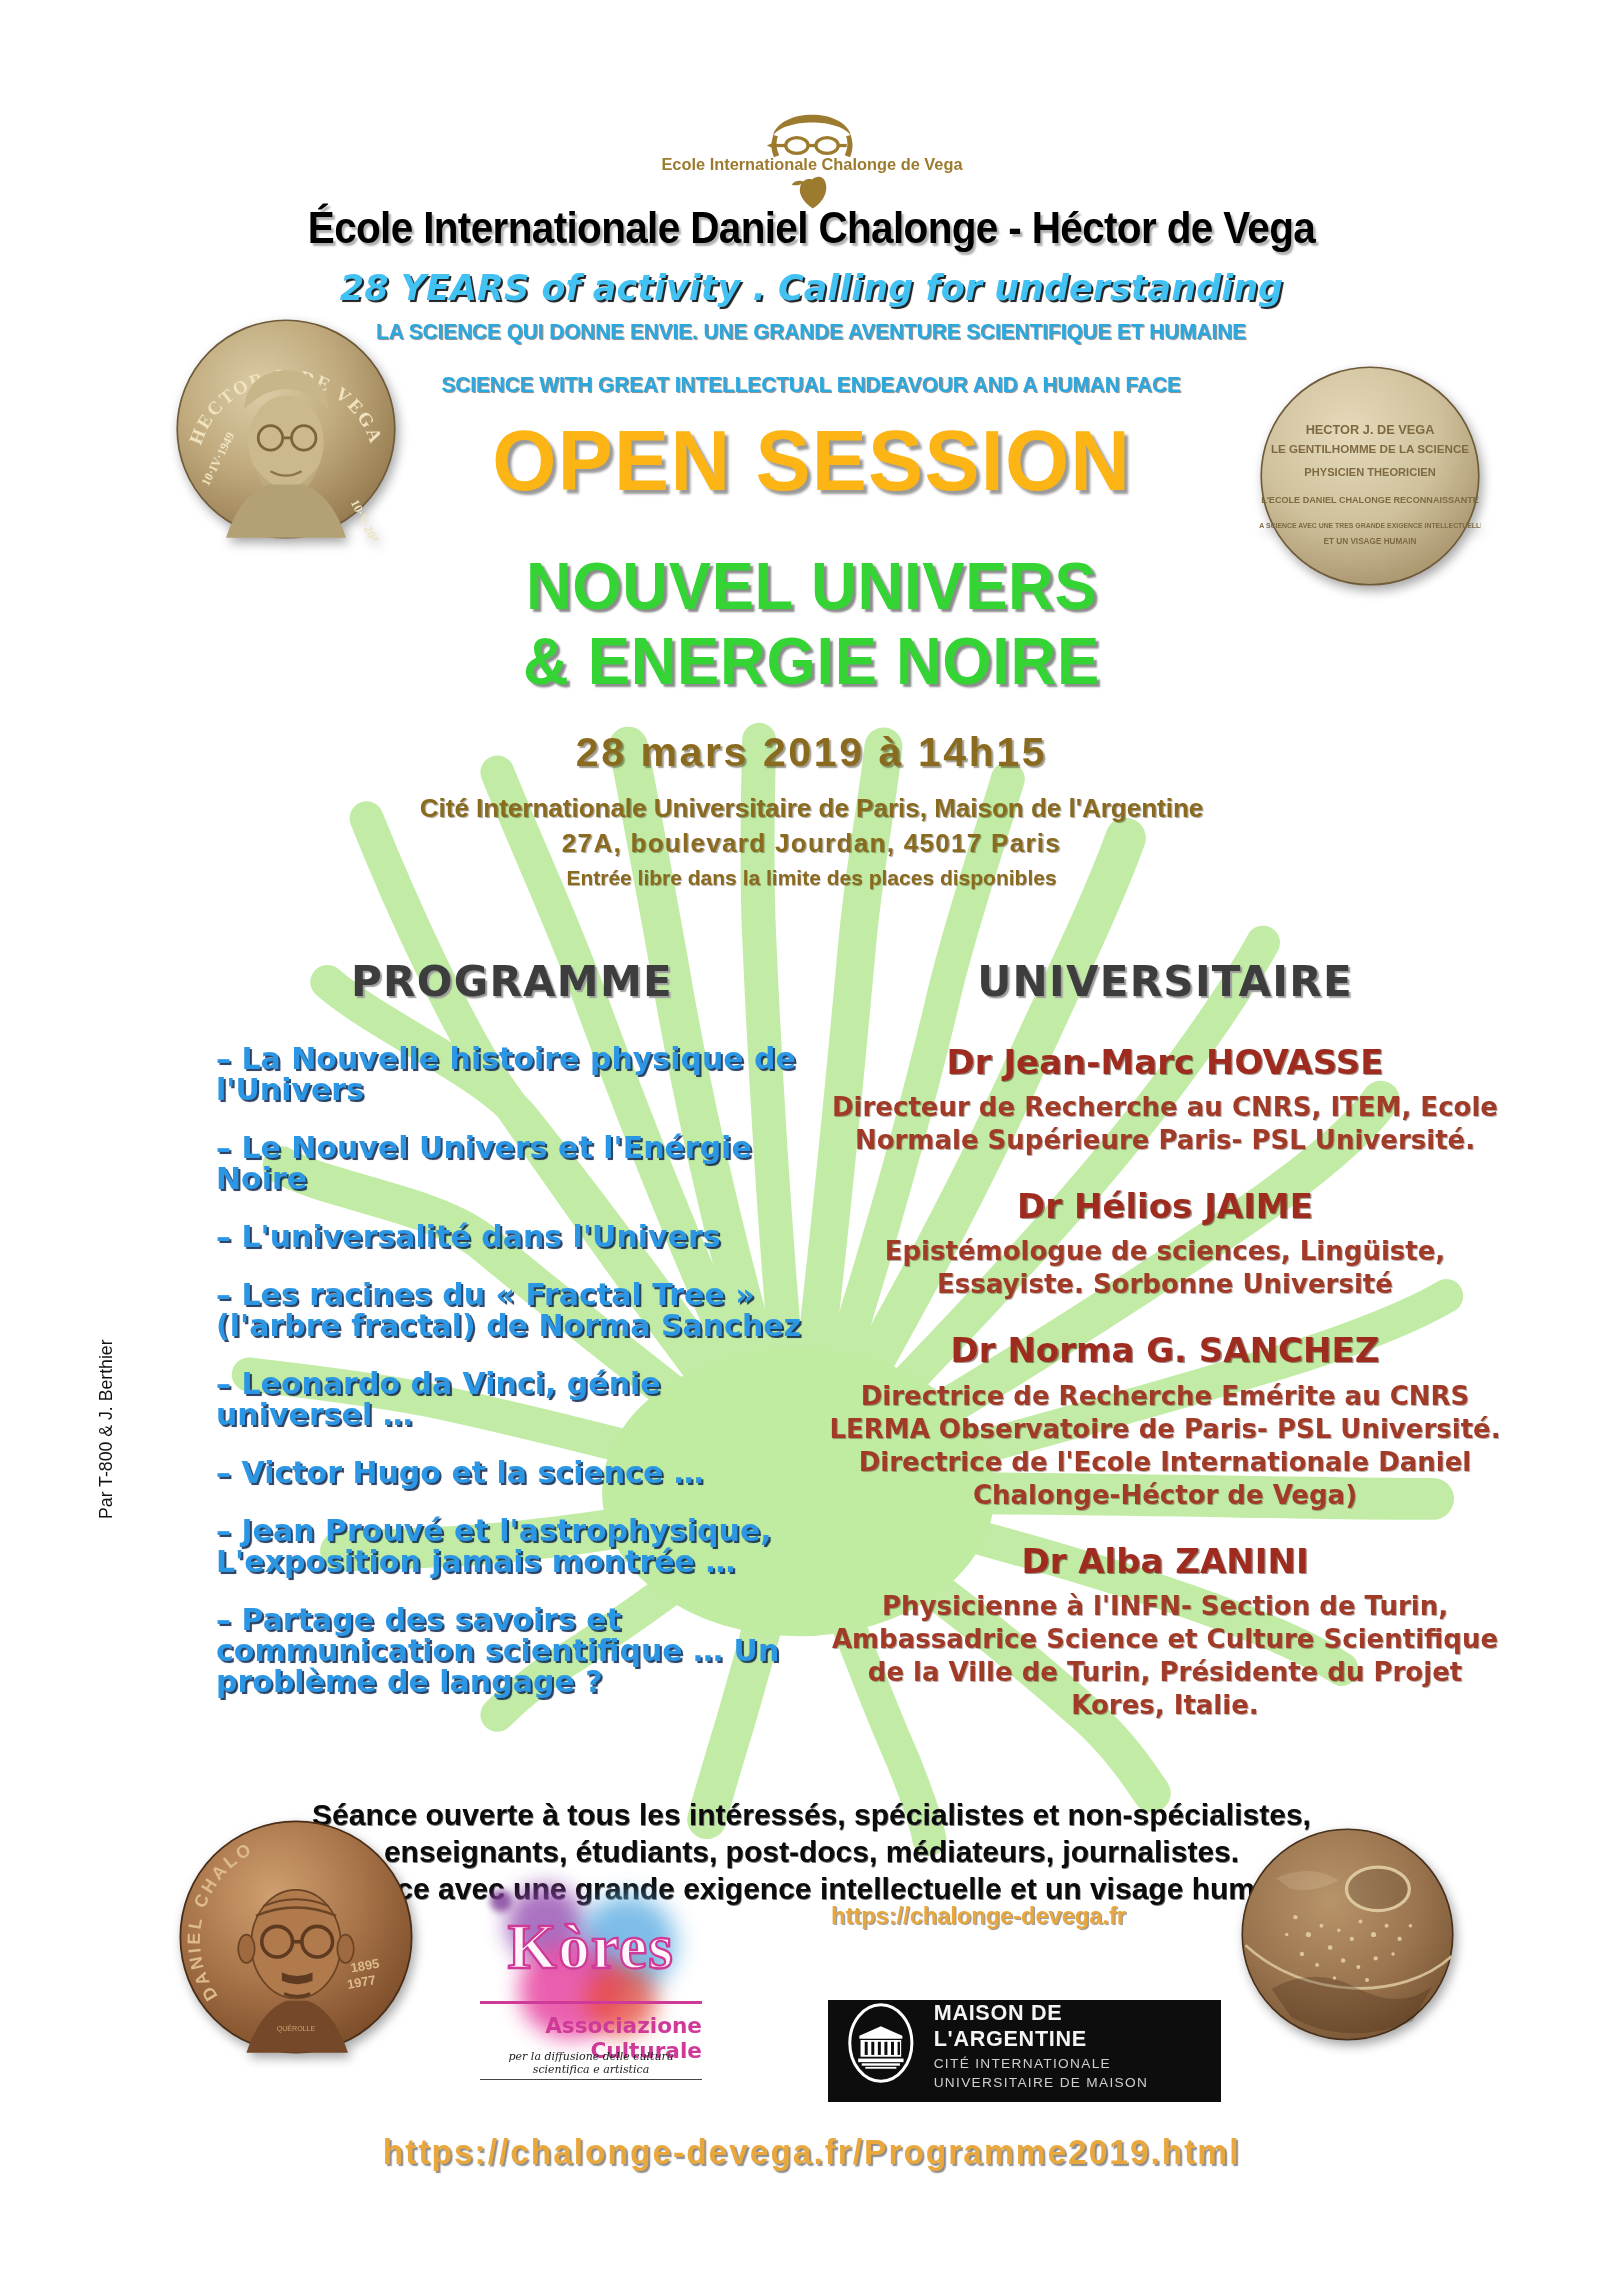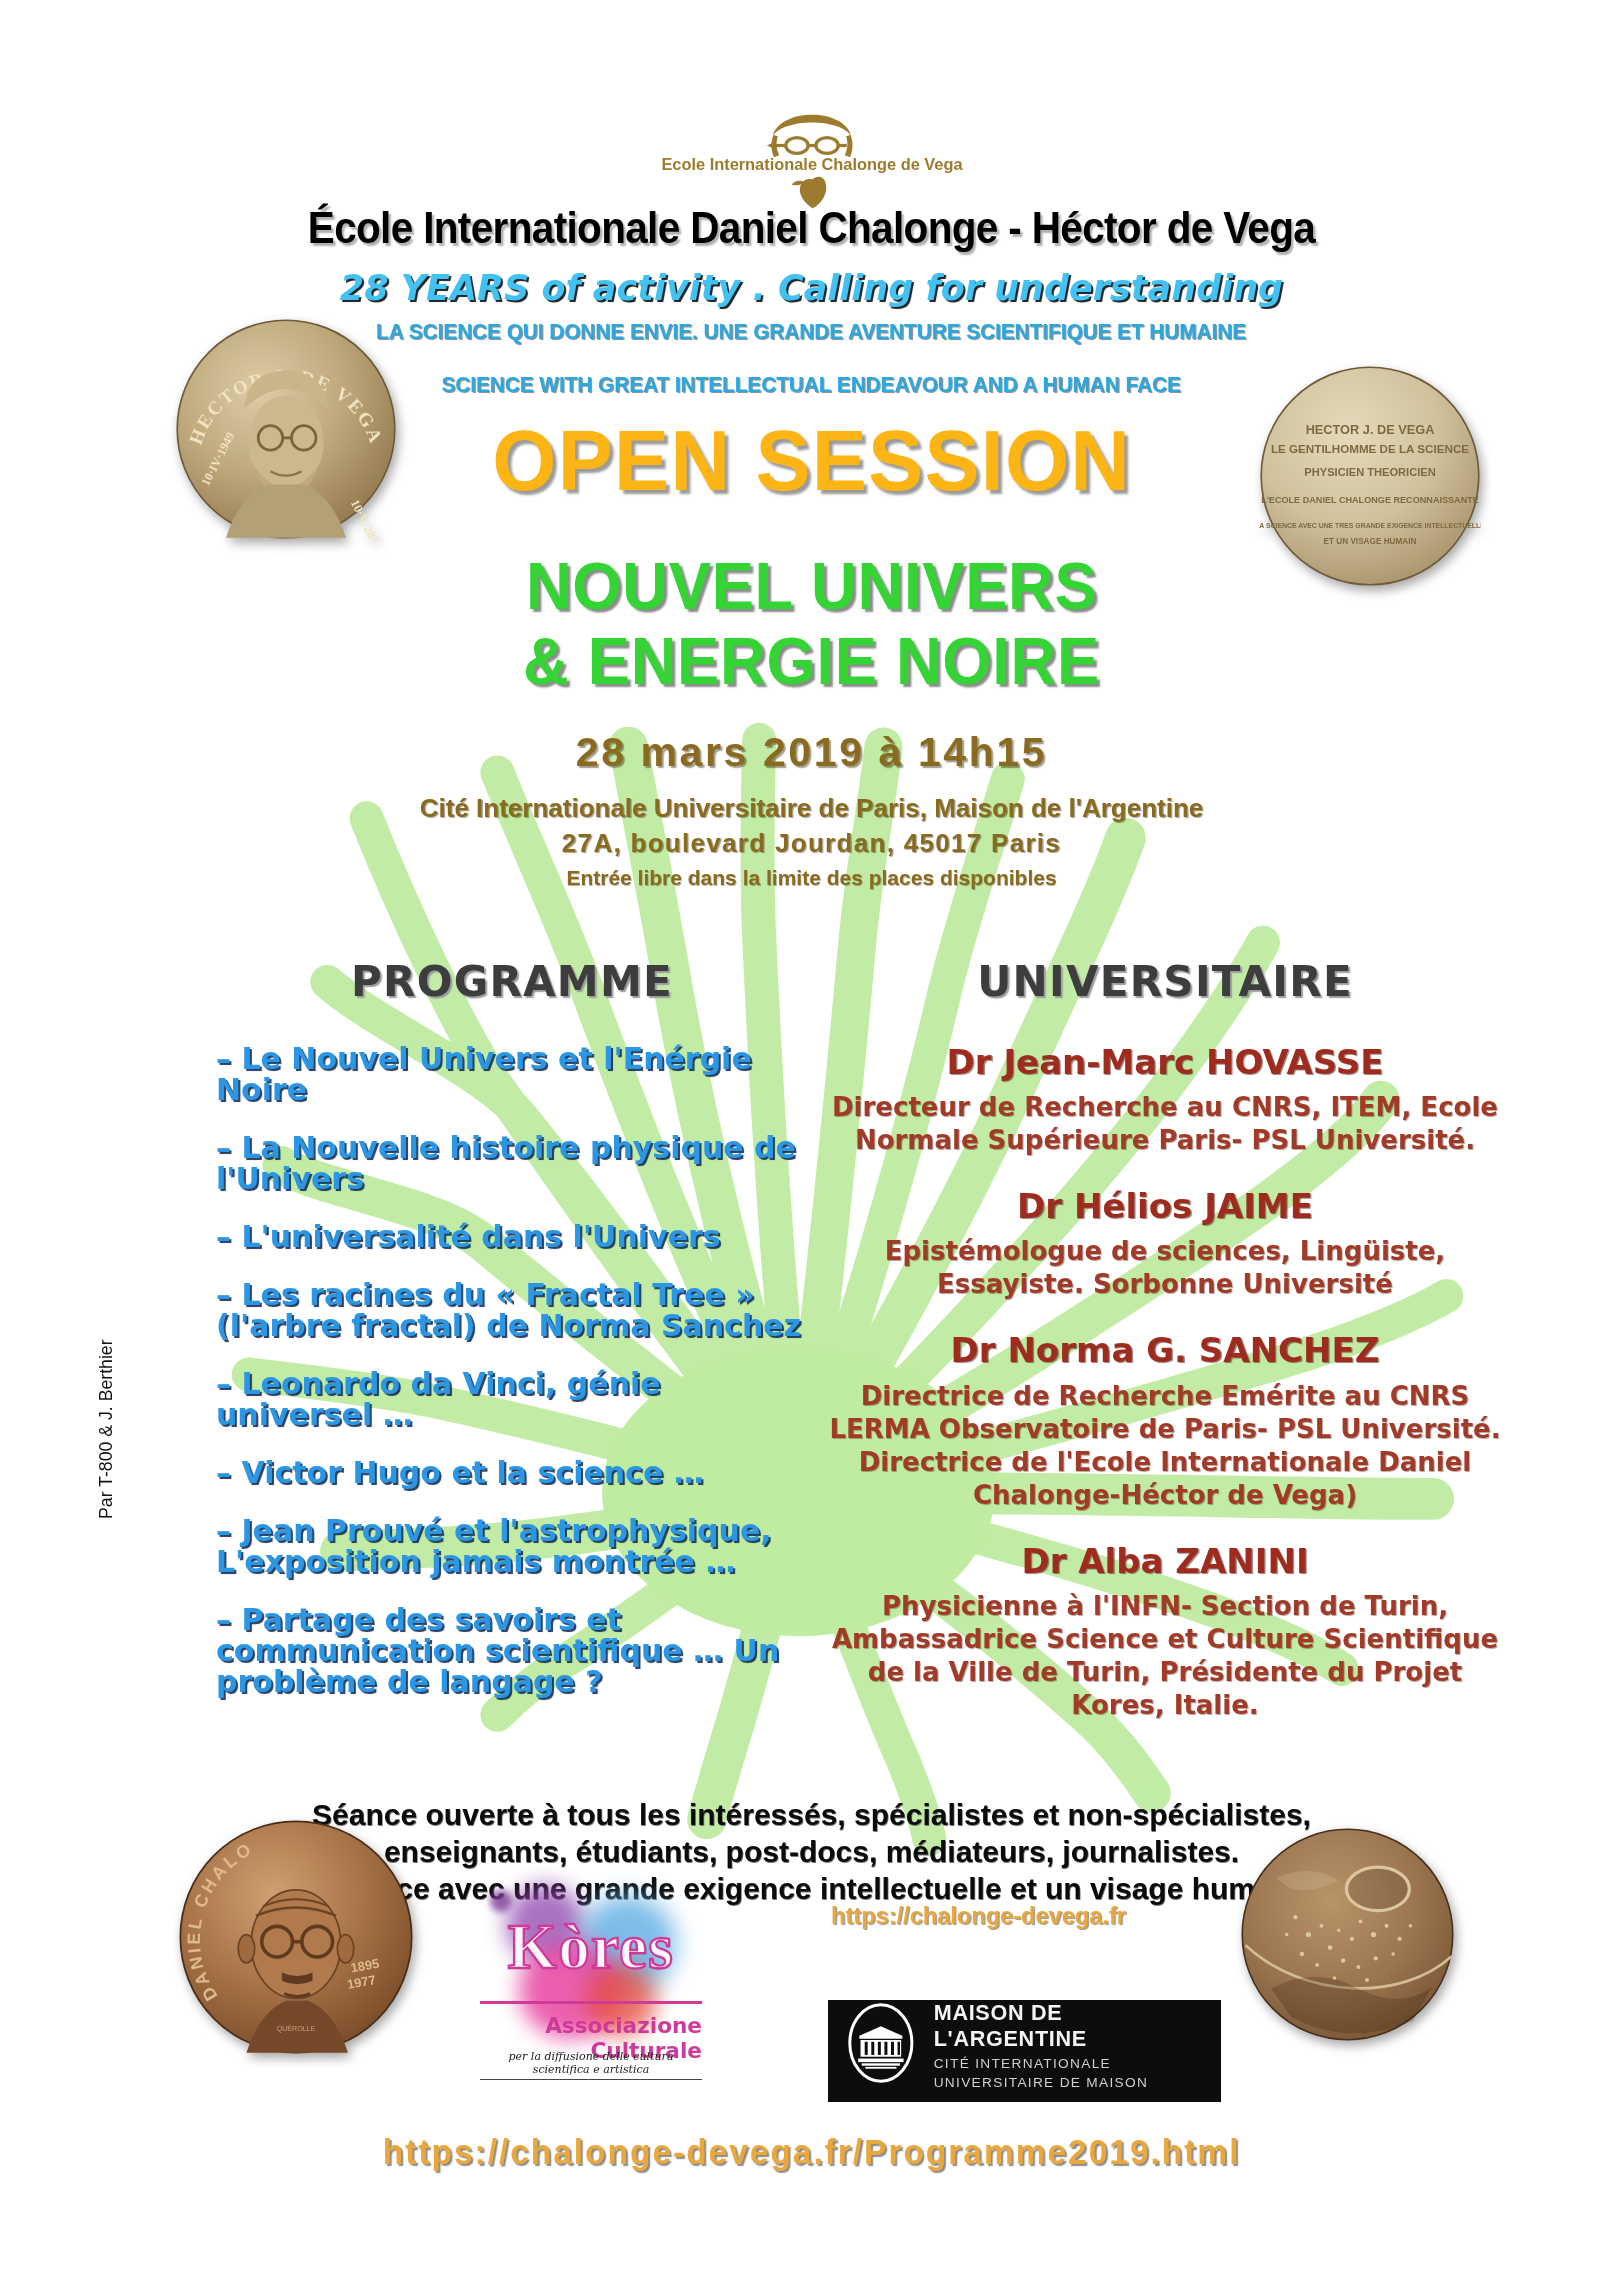--- a/index.html
+++ b/index.html
@@ -238,22 +238,22 @@
         <text x="100" y="124" font-size="8.2">L'ECOLE DANIEL CHALONGE RECONNAISSANTE</text>
         <text x="100" y="147" font-size="6.2">LA SCIENCE AVEC UNE TRES GRANDE EXIGENCE INTELLECTUELLE</text>
         <text x="100" y="161" font-size="7.4">ET UN VISAGE HUMAIN</text>
       </g>
     </svg>
   </div>
 
   <div class="abs programme">
     <div class="col-header">PROGRAMME</div>
     <div class="programme-items">
+      <div class="prog-item">– La Nouvelle histoire physique de l'Univers</div>
       <div class="prog-item">– Le Nouvel Univers et l'Enérgie Noire</div>
-      <div class="prog-item">– La Nouvelle histoire physique de l'Univers</div>
       <div class="prog-item">– L'universalité dans l'Univers</div>
       <div class="prog-item">– Les racines du « Fractal Tree » (l'arbre fractal) de Norma Sanchez</div>
       <div class="prog-item">– Leonardo da Vinci, génie universel …</div>
       <div class="prog-item">– Victor Hugo et la science …</div>
       <div class="prog-item">– Jean Prouvé et l'astrophysique, L'exposition jamais montrée …</div>
       <div class="prog-item">– Partage des savoirs et communication scientifique … Un problème de langage ?</div>
     </div>
   </div>
 
   <div class="abs intervenants">

